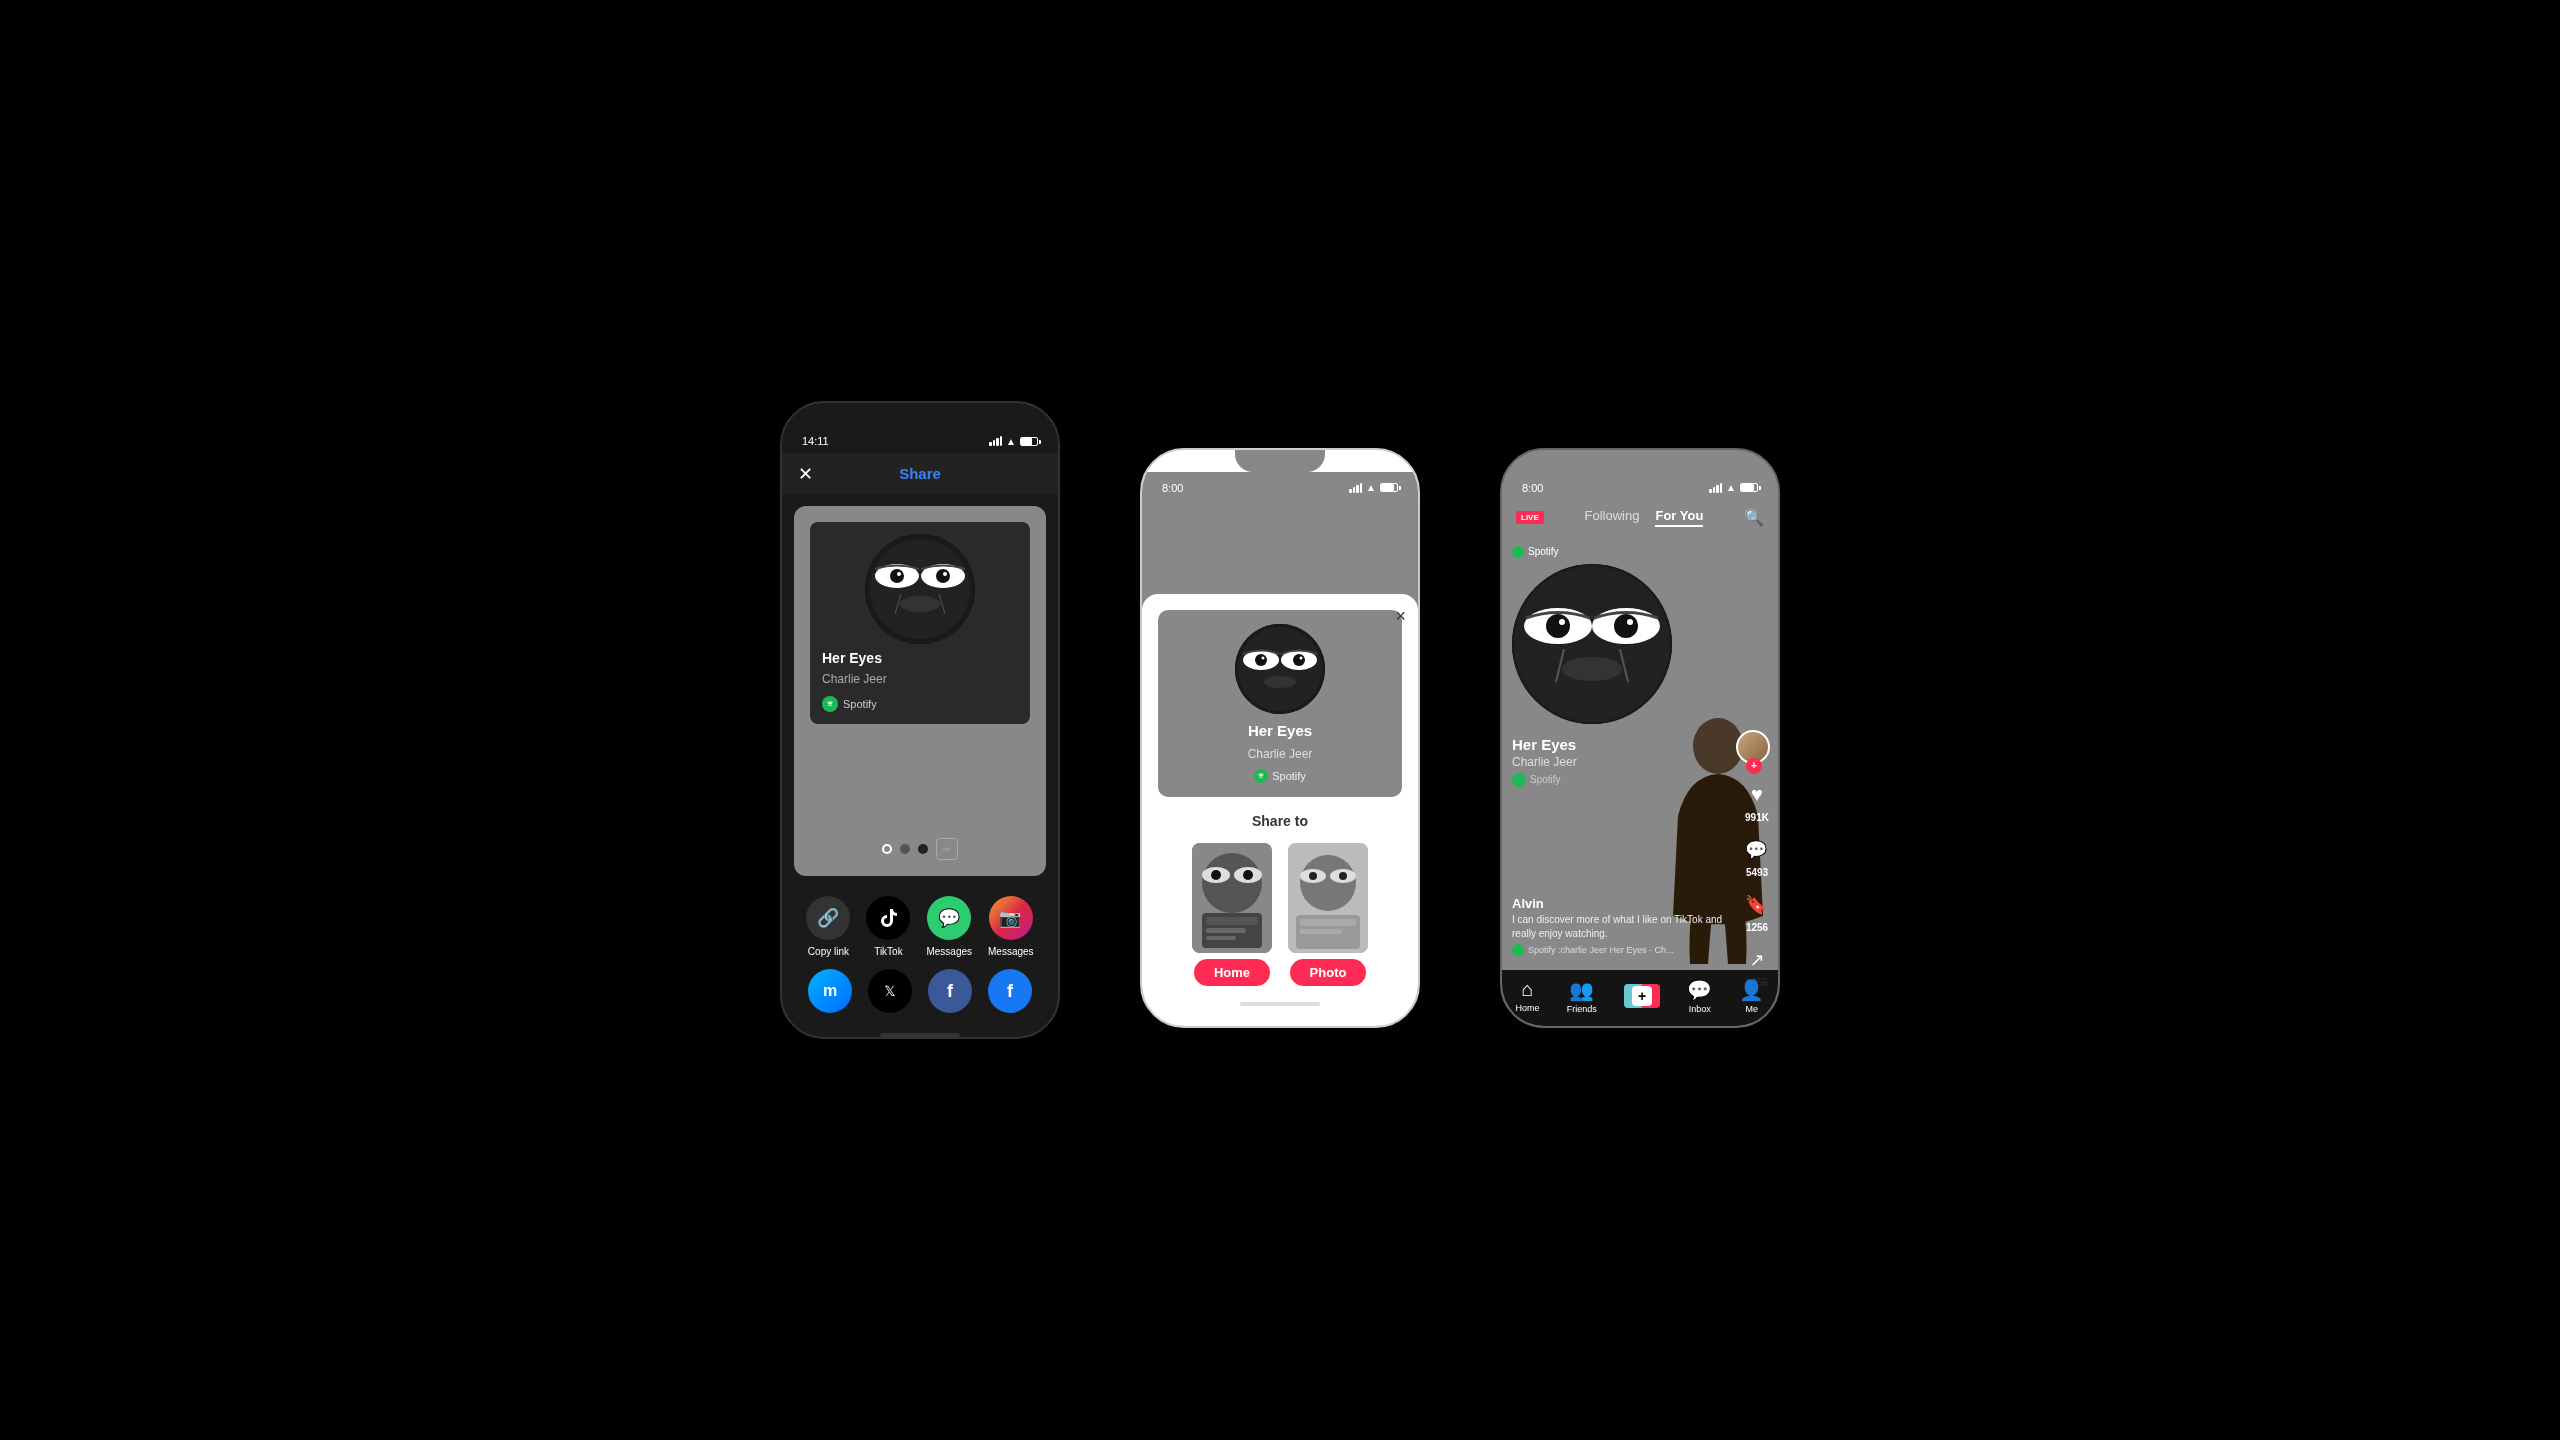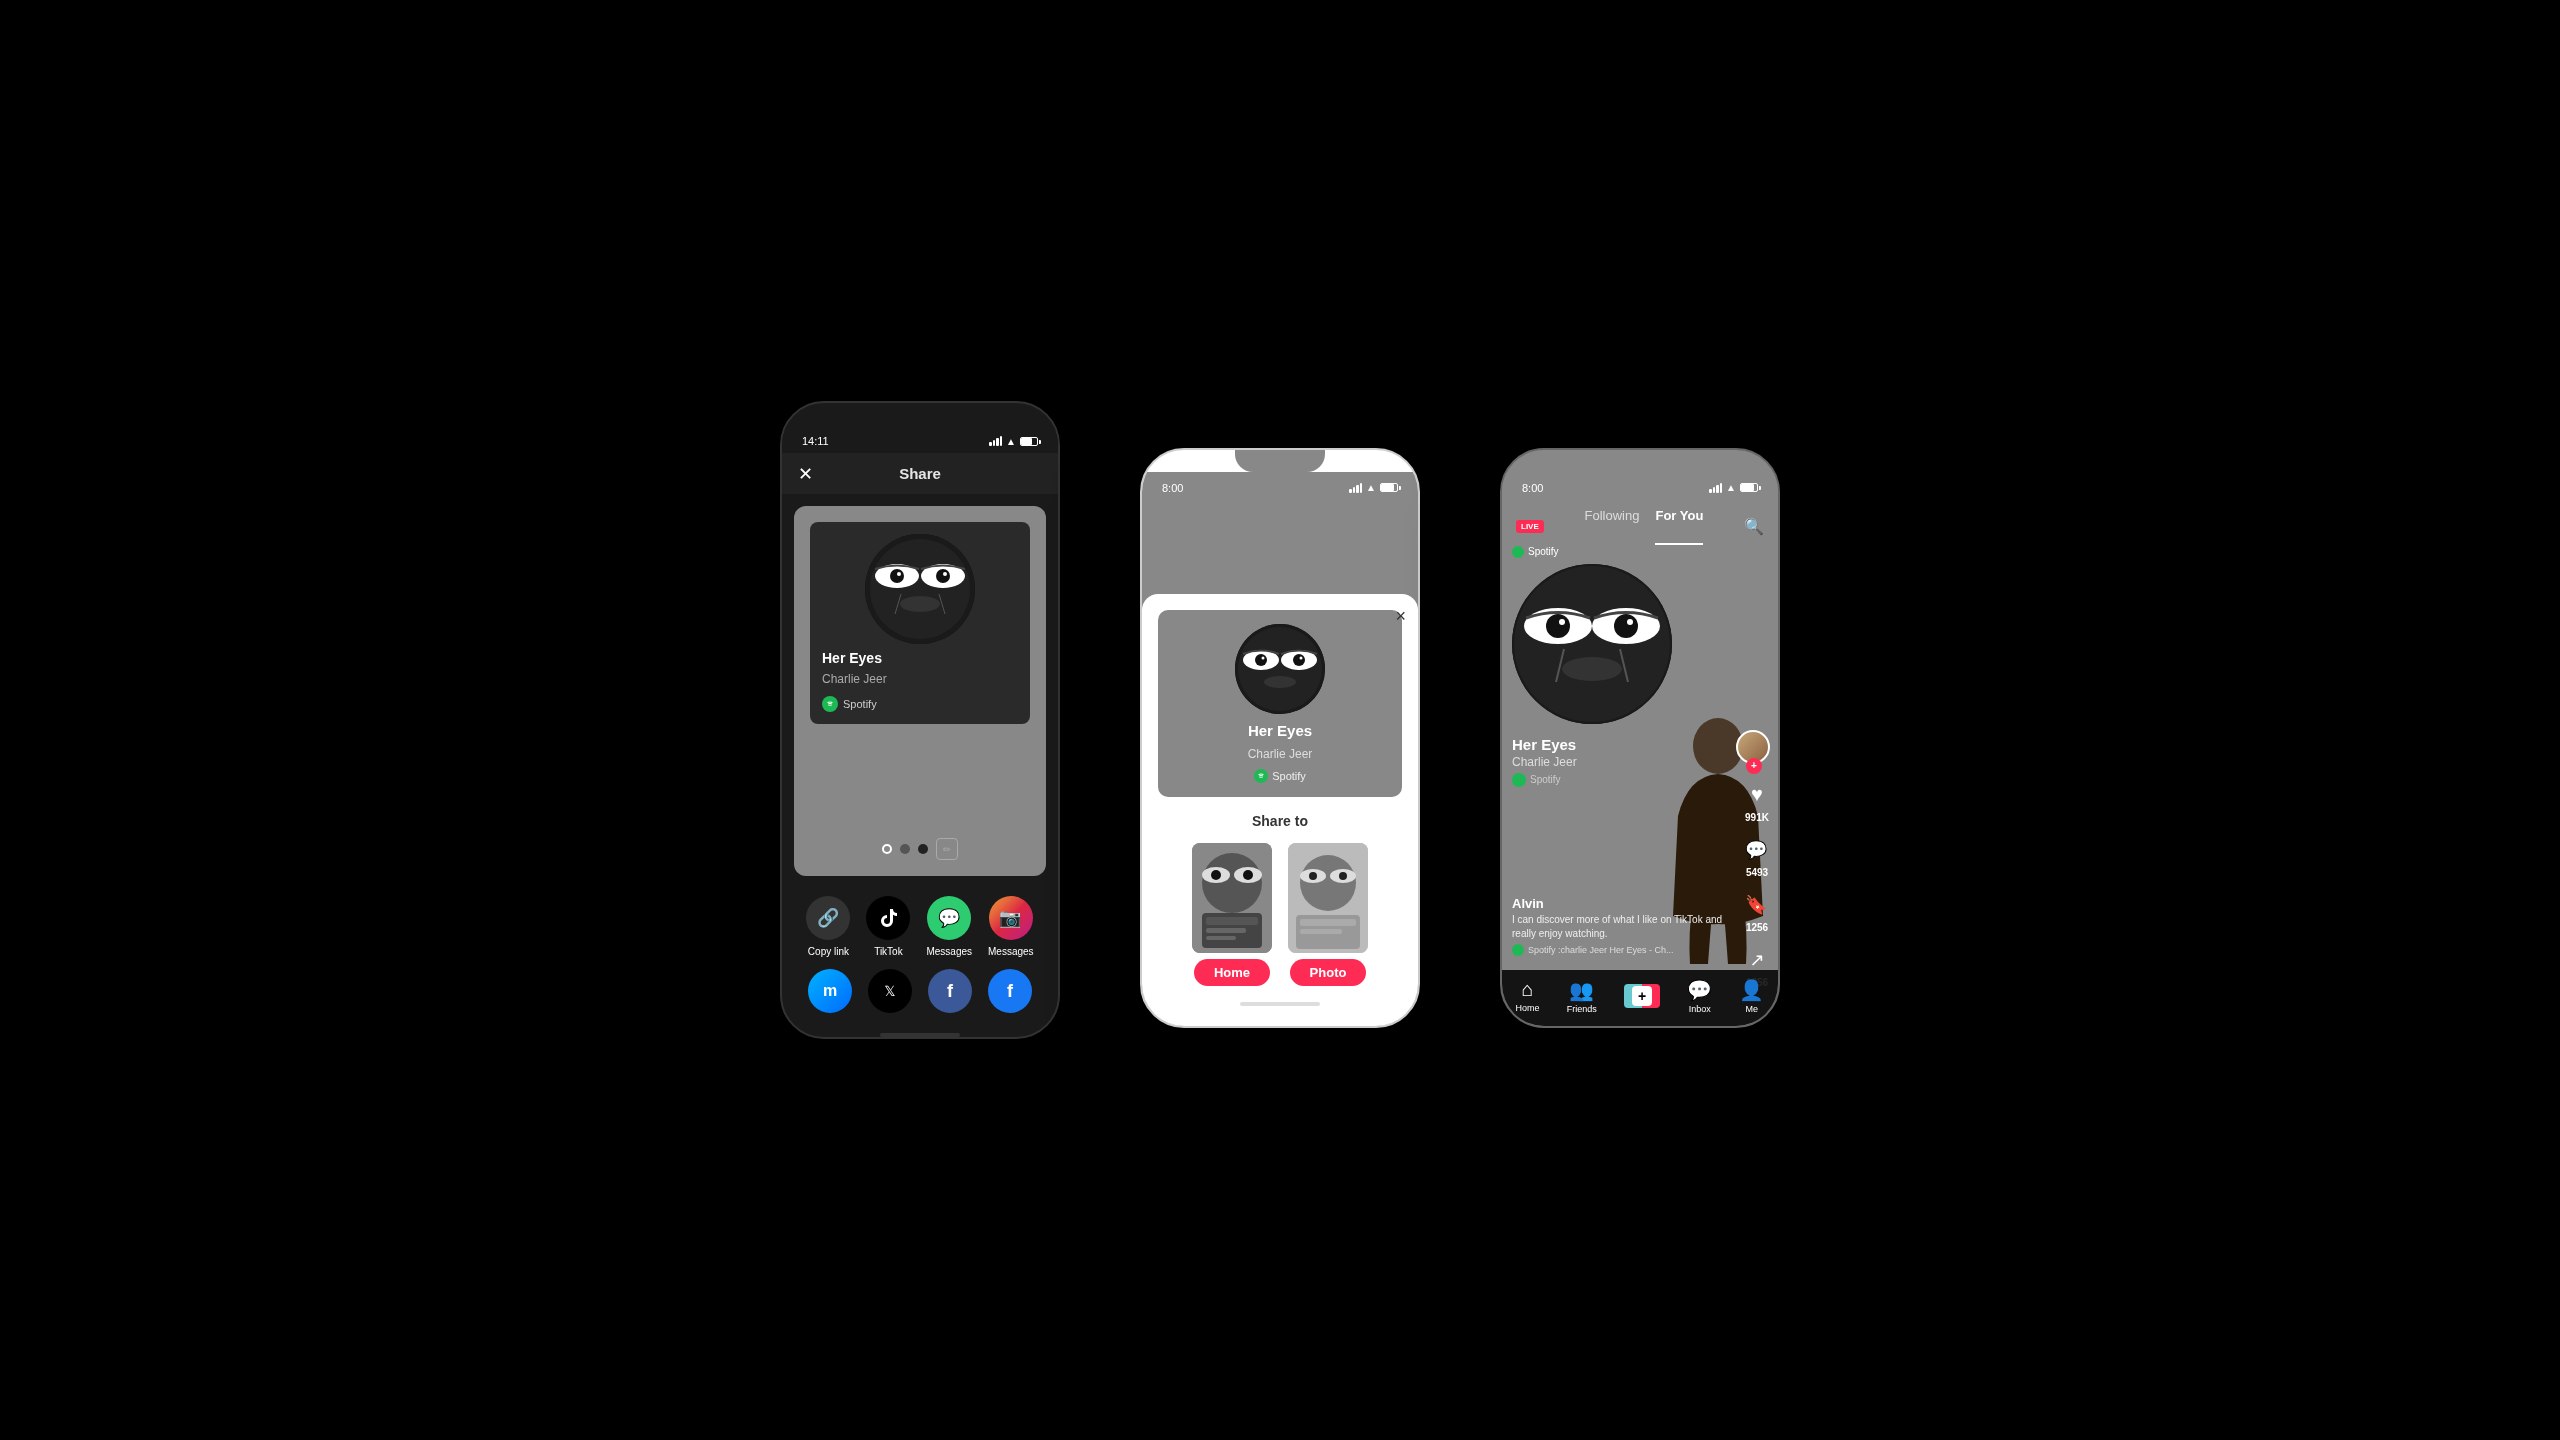--- a/index.html
+++ b/index.html
@@ -59,21 +59,21 @@
       position: relative;
       background: #222;
     }
     .share-header .close-x {
       position: absolute;
       left: 16px;
       color: #fff;
       font-size: 18px;
       cursor: pointer;
     }
-    .share-header h3 { color: #e5e5e5; font-size: 15px; font-weight: 600; }
+    .share-header h3 { color: #3b82f6; font-size: 15px; font-weight: 600; }
 
     .share-card {
       margin: 12px;
       background: #888;
       border-radius: 12px;
       padding: 16px;
       display: flex;
       flex-direction: column;
       align-items: center;
       gap: 10px;
@@ -167,21 +167,21 @@
       justify-content: center;
     }
     .share-action-icon.messenger { background: linear-gradient(135deg, #00b2ff, #006aff); color: #fff; }
     .share-action-icon.twitter { background: #000; color: #fff; }
     .share-action-icon.facebook-light { background: #1877f2; color: #fff; }
 
     
     .phone2 { height: 580px; }
     .nav-tabs { display: flex; gap: 16px; }
     .nav-tab { color: rgba(255,255,255,0.7); font-size: 13px; font-weight: 500; cursor: pointer; }
-    .nav-tab.active { color: #fff; font-weight: 700; border-bottom: 2px solid #fff; padding-bottom: 20px; }
+    .nav-tab.active { color: #fff; font-weight: 700; border-bottom: 2px solid #fff; padding-bottom: 2px; }
     .search-icon-nav { color: #fff; font-size: 16px; }
 
     
     .share-modal {
       position: absolute;
       bottom: 0; left: 0; right: 0;
       background: #fff;
       border-radius: 16px 16px 0 0;
       z-index: 20;
       padding: 16px;

